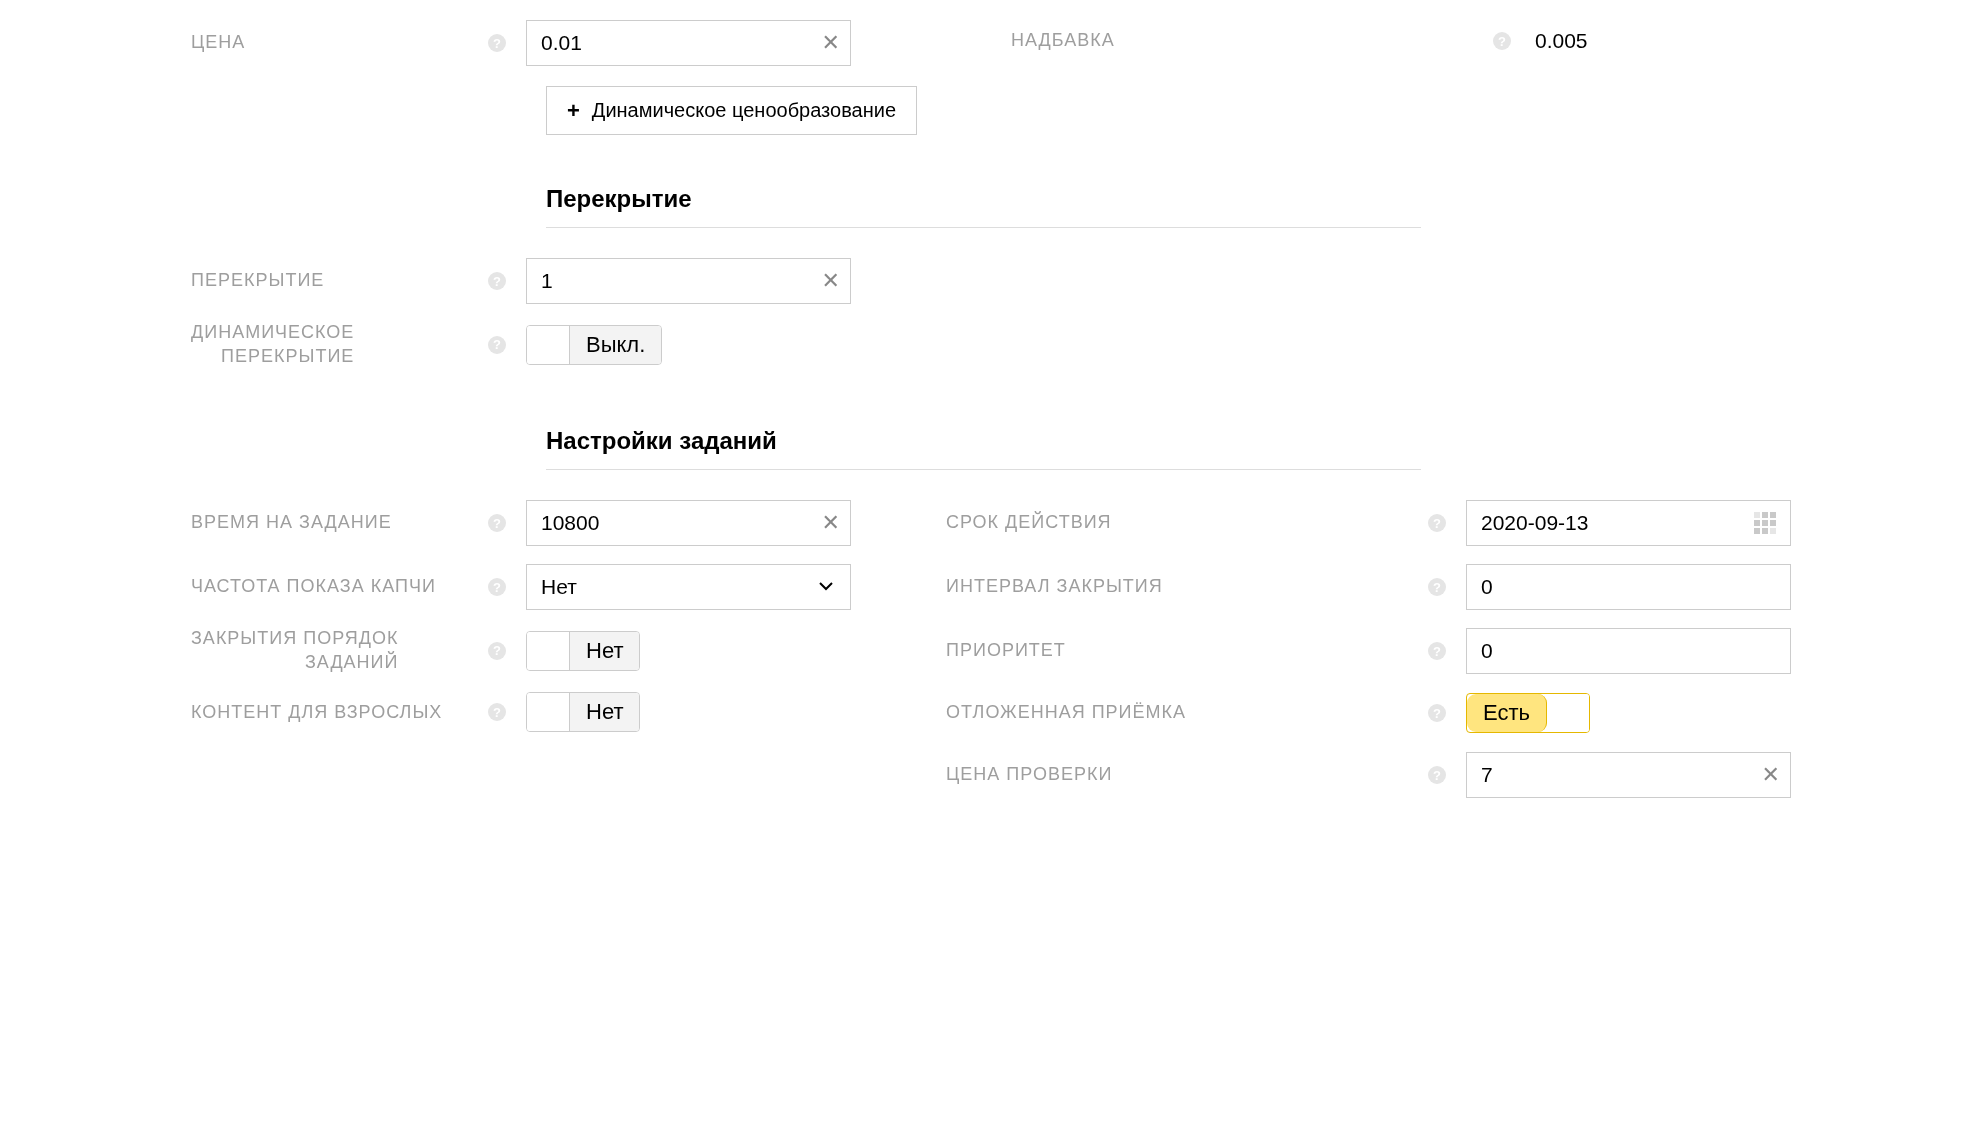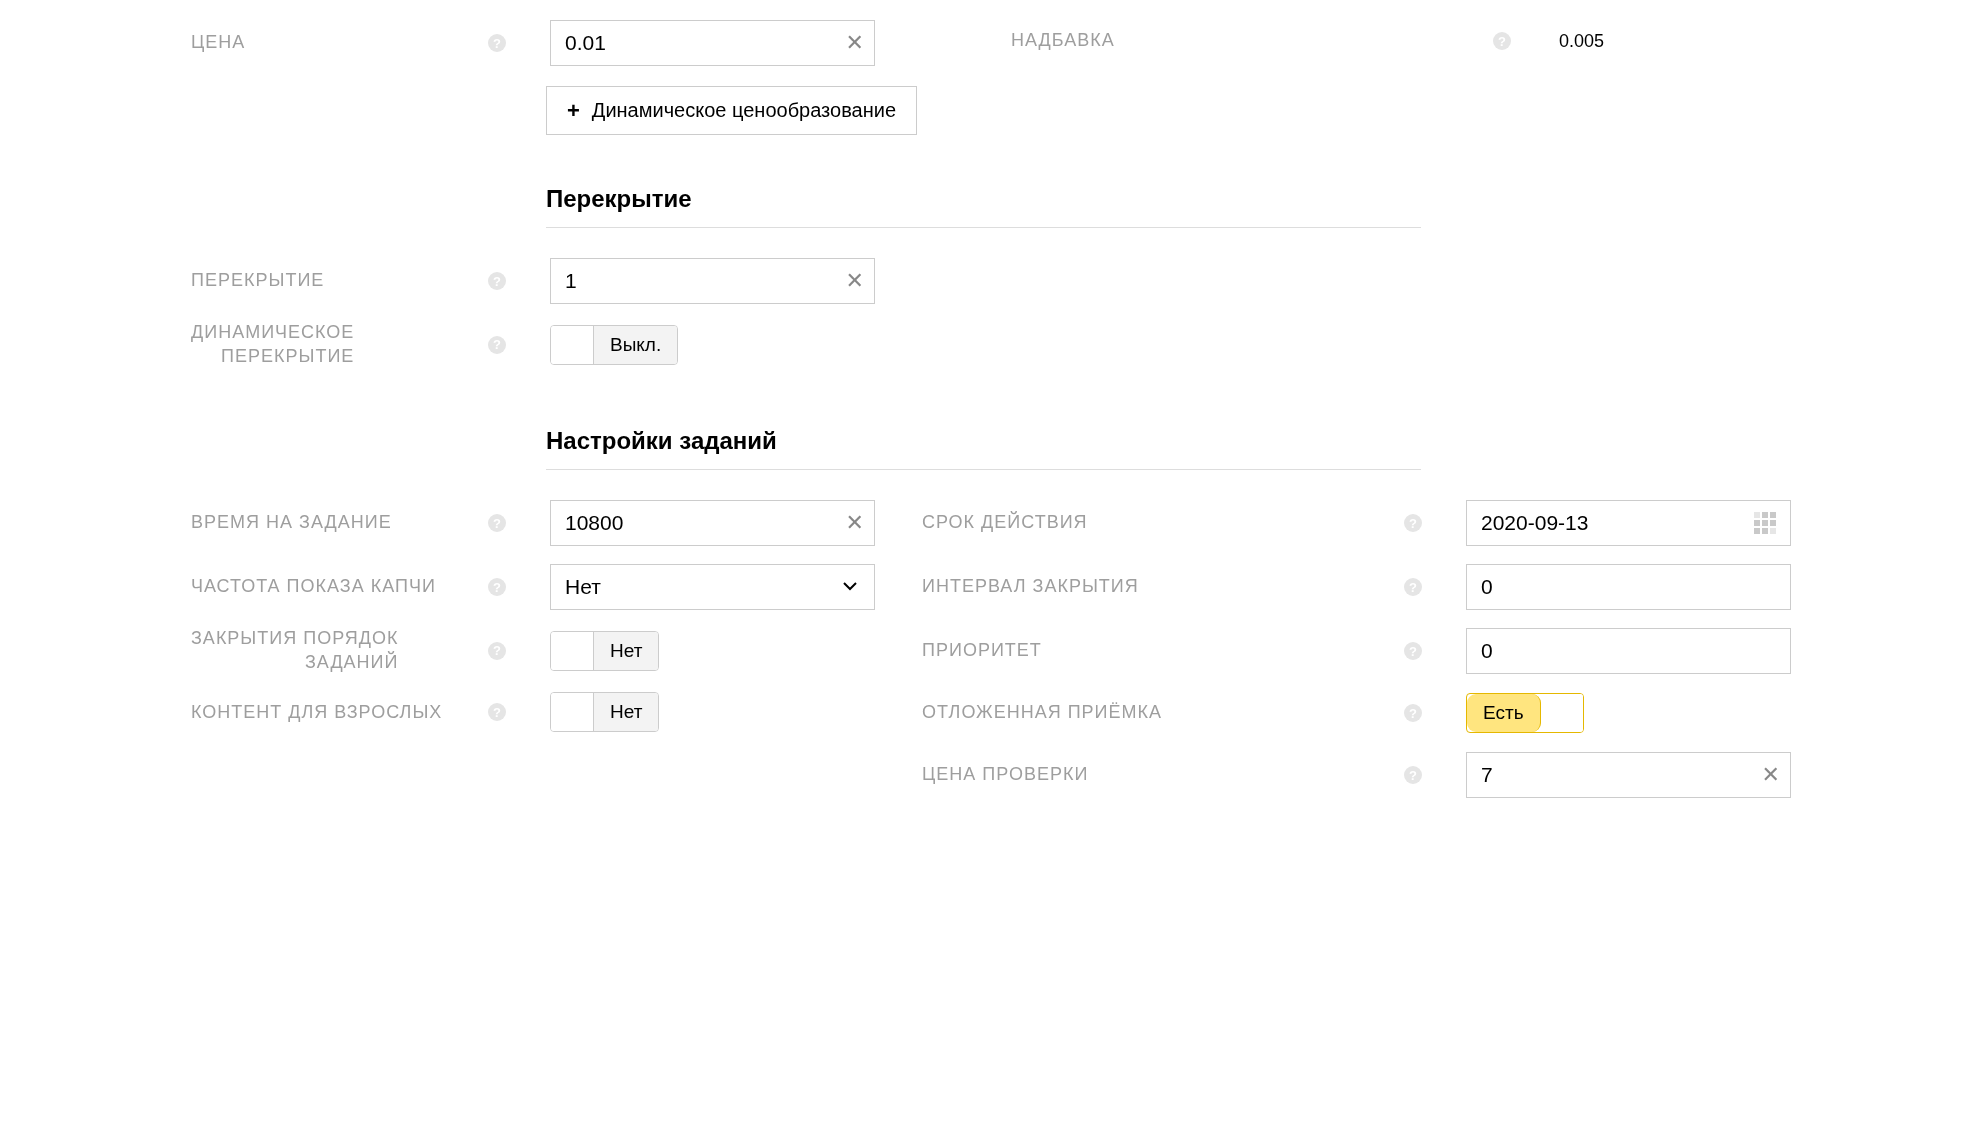--- a/index.html
+++ b/index.html
@@ -70,21 +70,20 @@
     font-size: 13px;
     font-weight: 700;
     display: inline-flex;
     align-items: center;
     justify-content: center;
     flex-shrink: 0;
   }
   .value-block {
     display: flex;
     align-items: center;
-    margin-left: 24px;
   }
   .text-input {
     position: relative;
     width: 325px;
     height: 46px;
     border: 1px solid #ccc;
     display: flex;
     align-items: center;
     background: #fff;
   }
@@ -170,36 +169,36 @@
     cursor: pointer;
   }
   .toggle .knob {
     width: 42px;
     background: #fff;
   }
   .toggle .label {
     padding: 0 16px;
     display: flex;
     align-items: center;
-    font-size: 19px;
+    font-size: 22px;
     background: #f3f3f3;
     border-left: 1px solid #ccc;
   }
   .toggle.on {
     border-color: #e5b800;
   }
   .toggle.on .label {
     order: -1;
     background: #ffe57f;
     border-left: none;
     border-right: 1px solid #e5b800;
     border-radius: 9px;
   }
   .static-value {
-    font-size: 18px;
+    font-size: 21px;
     padding-left: 4px;
     text-align: center;
   }
   .col-right .label-block {
     width: 520px;
   }
 </style>
 </head>
 <body>
 

